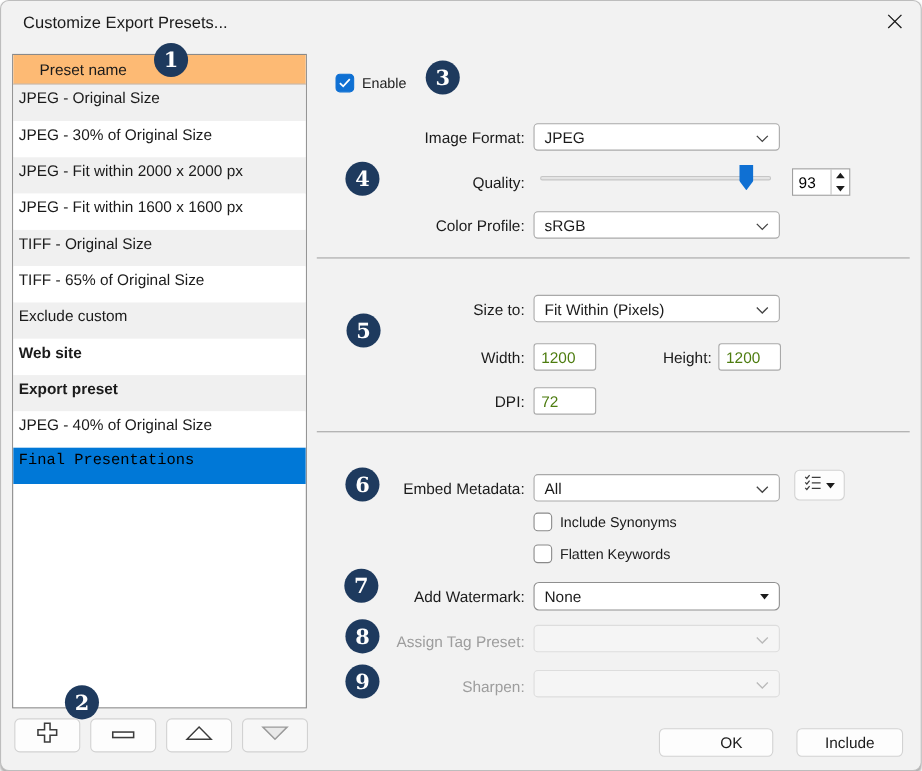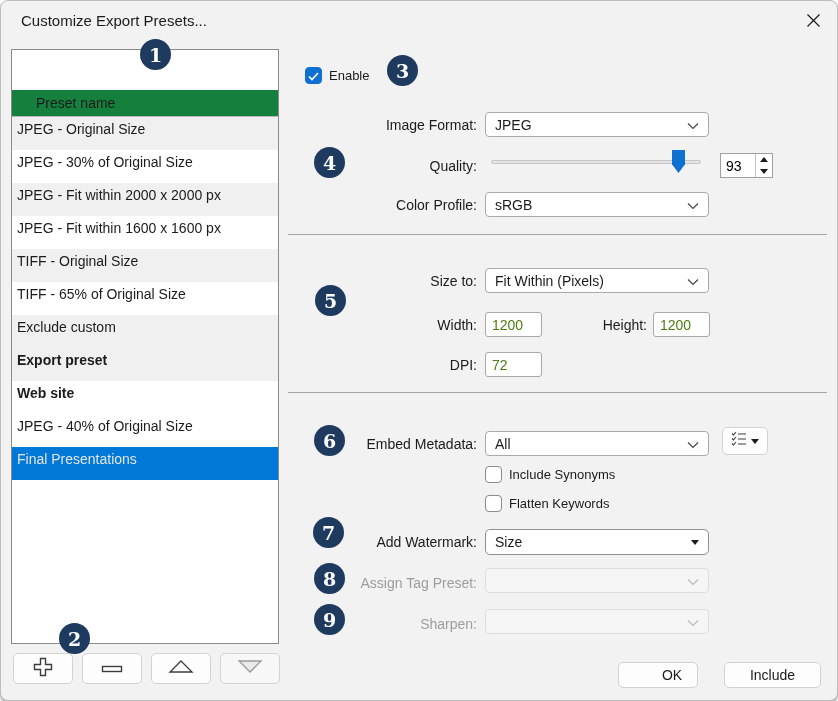--- a/index.html
+++ b/index.html
@@ -11,26 +11,26 @@
     font-family:"Liberation Sans","DejaVu Sans",sans-serif;
     color:#1b1b1b;overflow:hidden;
   }
   .title{position:absolute;left:20px;top:11px;font-size:15px;}
   .close-btn{position:absolute;left:794px;top:6px;width:36px;height:30px;
     display:flex;align-items:center;justify-content:center;cursor:default;}
   
   .listbox{position:absolute;left:10px;top:48px;width:268px;height:595px;
     background:#ffffff;border:1px solid #8a8a8a;overflow:hidden;}
   .list-header{height:27px;line-height:26px;padding-left:24px;font-size:14px;
-    background:#15803d;border-bottom:1px solid #b8b8b8;margin-top:40px;}
+    background:#fdba74;border-bottom:1px solid #b8b8b8;}
   .list-row{height:33px;line-height:24px;padding-left:5px;font-size:14px;
     white-space:pre;overflow:hidden;background:#ffffff;}
   .list-row.alt{background:#f0f0f0;}
   .list-row.bold{font-weight:bold;}
-  .list-row.selected{background:#0078d7;color:#e5e5e5;}
+  .list-row.selected{background:#0078d7;color:#000000;font-family:Liberation Mono, monospace;}
   
   .act-btn{position:absolute;top:652px;width:60px;height:31px;
     background:#fdfdfd;border:1px solid #d2d2d2;border-radius:5px;
     display:flex;align-items:center;justify-content:center;}
   .act-btn.disabled{background:#f7f7f7;}
   
   .badge{position:absolute;width:31px;height:31px;border-radius:50%;
     background:#1e3a5e;color:#ffffff;display:flex;align-items:center;justify-content:center;
     font-family:"DejaVu Serif",serif;font-weight:bold;font-size:19px;z-index:5;}
   
@@ -93,22 +93,22 @@
   <div class="listbox">
     <div class="list-header">Preset name</div>
     <div id="preset-rows">
         <div class="list-row alt">JPEG - Original Size</div>
         <div class="list-row">JPEG - 30% of Original Size</div>
         <div class="list-row alt">JPEG - Fit within 2000 x 2000 px</div>
         <div class="list-row">JPEG - Fit within 1600 x 1600 px</div>
         <div class="list-row alt">TIFF - Original Size</div>
         <div class="list-row">TIFF - 65% of Original Size</div>
         <div class="list-row alt">Exclude custom</div>
+        <div class="list-row bold">Web site</div>
         <div class="list-row alt bold">Export preset</div>
-        <div class="list-row bold">Web site</div>
         <div class="list-row">JPEG - 40% of Original Size</div>
         <div class="list-row selected">Final Presentations</div>
       </div>
   </div>
 
   <div class="act-btn" style="left:12px;">
     <span>
       <svg width="22" height="22" viewBox="0 0 22 22">
           <path d="M8.5 2.5 h5 v6 h6 v5 h-6 v6 h-5 v-6 h-6 v-5 h6 z" fill="#ffffff" stroke="#3c3c3c" stroke-width="1.4"></path>
         </svg>
@@ -234,21 +234,21 @@
   </div>
 
   <div class="cbx" style="left:484px;top:465px;"></div>
   <div class="plain-label" style="left:508px;top:466px;">Include Synonyms</div>
 
   <div class="cbx" style="left:484px;top:494px;"></div>
   <div class="plain-label" style="left:508px;top:495px;">Flatten Keywords</div>
 
   <div class="flabel" style="top:533px;">Add Watermark:</div>
   <div class="combo" style="top:528px;height:26px;border-radius:5px;border-color:#8f8f8f;">
-    <span>Size</span>
+    <span>None</span>
     <span class="tri-down-sm"></span>
   </div>
 
   <div class="flabel disabled" style="top:574px;">Assign Tag Preset:</div>
   <div class="combo disabled" style="top:567px;">
     <span></span>
     <span class="chev">
       <svg width="12" height="8" viewBox="0 0 12 8">
           <path d="M1 1.5 L6 6.5 L11 1.5" stroke="#b9b9b9" stroke-width="1.2" fill="none"></path>
         </svg>
@@ -258,16 +258,16 @@
   <div class="flabel disabled" style="top:615px;">Sharpen:</div>
   <div class="combo disabled" style="top:608px;">
     <span></span>
     <span class="chev">
       <svg width="12" height="8" viewBox="0 0 12 8">
           <path d="M1 1.5 L6 6.5 L11 1.5" stroke="#b9b9b9" stroke-width="1.2" fill="none"></path>
         </svg>
     </span>
   </div>
 
-  <div class="footer-btn" style="left:617px;width:80px;padding-left:28px;">OK</div>
+  <div class="footer-btn" style="left:598px;width:104px;padding-left:28px;">OK</div>
   <div class="footer-btn" style="left:723px;width:97px;">Include</div>
 
 </div>
 
 </body></html>

